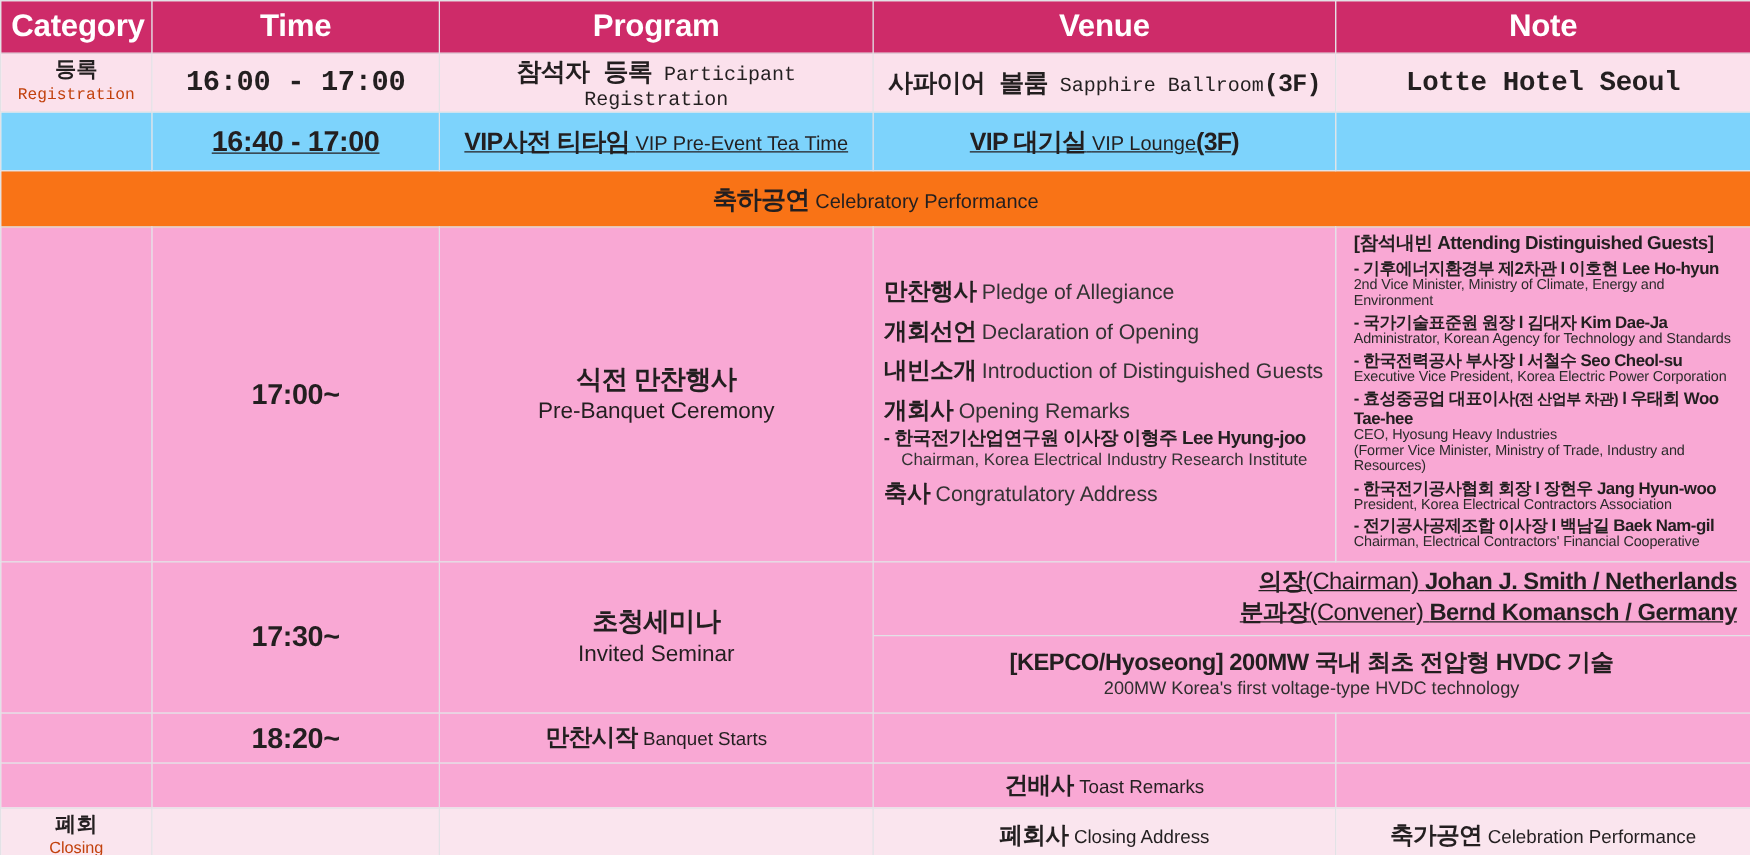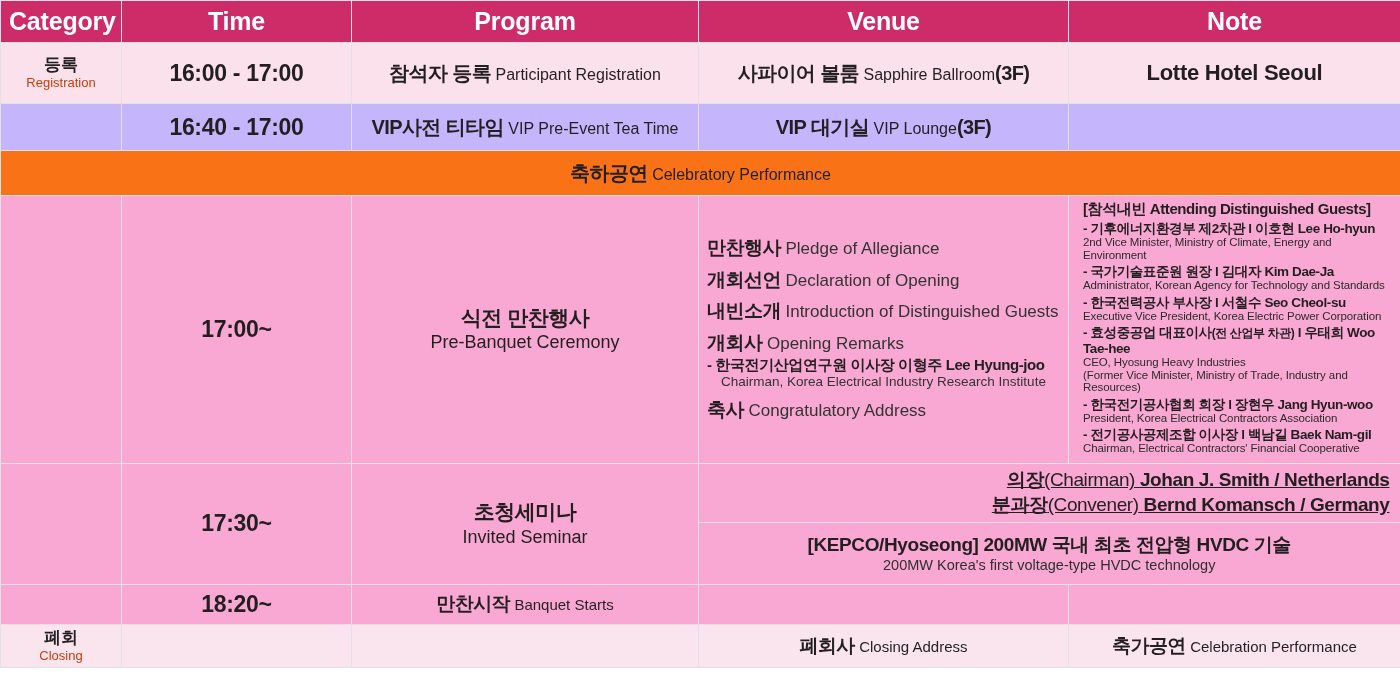--- a/index.html
+++ b/index.html
@@ -44,21 +44,21 @@
   }
   
   col.c-cat  { width: 121px; }
   col.c-time { width: 230px; }
   col.c-prog { width: 347px; }
   col.c-venue{ width: 370px; }
   col.c-note { width: 332px; }
 
   
   .bg-pink     { background: #fbe1ec; }
-  .bg-yellow   { background: #c4b5fd; }
+  .bg-yellow   { background: #7dd3fc; text-decoration: underline; }
   .bg-lavender { background: #f97316; }
   .bg-lightpink{ background: #fae5ee; }
   .bg-white    { background: #f9a8d4; }
   .ctr  { text-align: center; }
   .left { text-align: left; }
   .right{ text-align: right; }
 
   .cat-kr { font-size: 17px; font-weight: bold; display: block; line-height: 1.15; }
   .cat-en { font-size: 13px; display: block; color: #c2410c; line-height: 1.2; }
 
@@ -121,21 +121,21 @@
       <tr>
         <th>Category</th>
         <th>Time</th>
         <th>Program</th>
         <th>Venue</th>
         <th>Note</th>
       </tr>
     </thead>
     <tbody>
 
-      <tr style="height:61px;">
+      <tr style="height:47px;font-family:Liberation Mono, monospace;">
         <td class="bg-pink ctr">
           <span class="cat-kr">등록</span>
           <span class="cat-en">Registration</span>
         </td>
         <td class="bg-pink ctr">
           <span class="time-txt">16:00 - 17:00</span>
         </td>
         <td class="bg-pink ctr">
           <span class="p-kr">참석자 등록</span>
           <span class="p-en">Participant Registration</span>
@@ -288,20 +288,30 @@
           <span class="time-txt">18:20~</span>
         </td>
         <td class="bg-white ctr">
           <span class="p-kr-b">만찬시작</span>
           <span class="p-en-b">Banquet Starts</span>
         </td>
         <td class="bg-white"></td>
         <td class="bg-white"></td>
       </tr>
 
+      <tr style="height:36px;">
+        <td class="bg-white"></td>
+        <td class="bg-white"></td>
+        <td class="bg-white"></td>
+        <td class="bg-white ctr">
+          <span class="p-kr-b">건배사</span>
+          <span class="p-en-b">Toast Remarks</span>
+        </td>
+        <td class="bg-white"></td>
+      </tr>
 
       <tr style="height:43px;">
         <td class="bg-lightpink ctr">
           <span class="cat-kr">폐회</span>
           <span class="cat-en">Closing</span>
         </td>
         <td class="bg-lightpink"></td>
         <td class="bg-lightpink"></td>
         <td class="bg-lightpink ctr">
           <span class="p-kr-b">폐회사</span>

